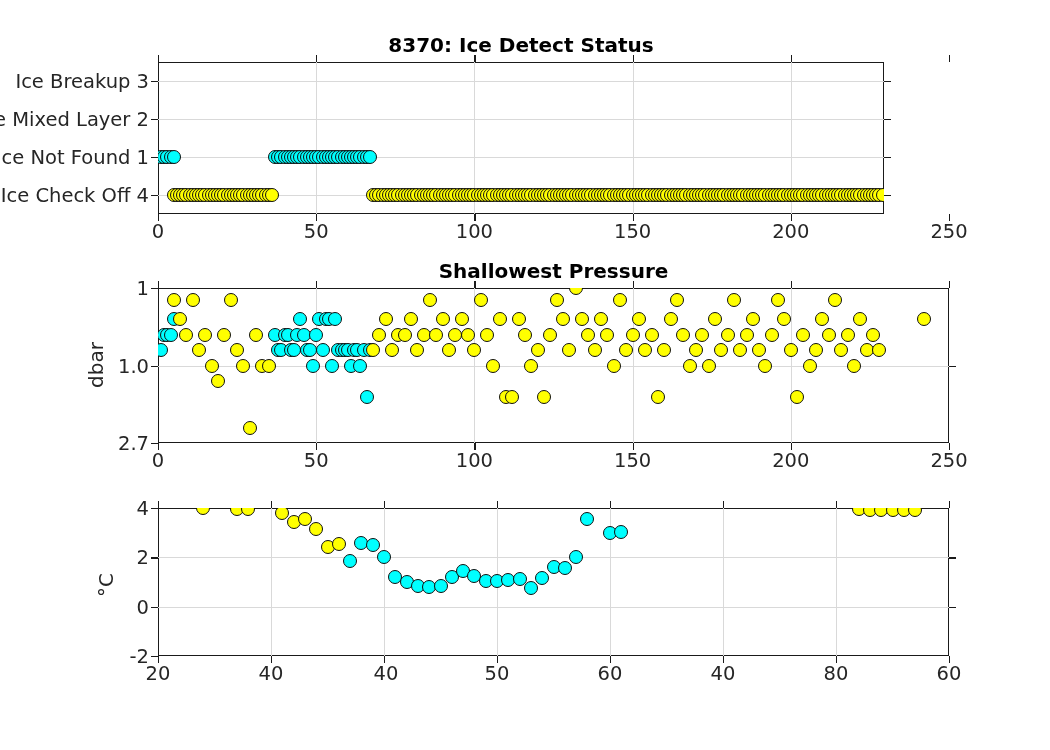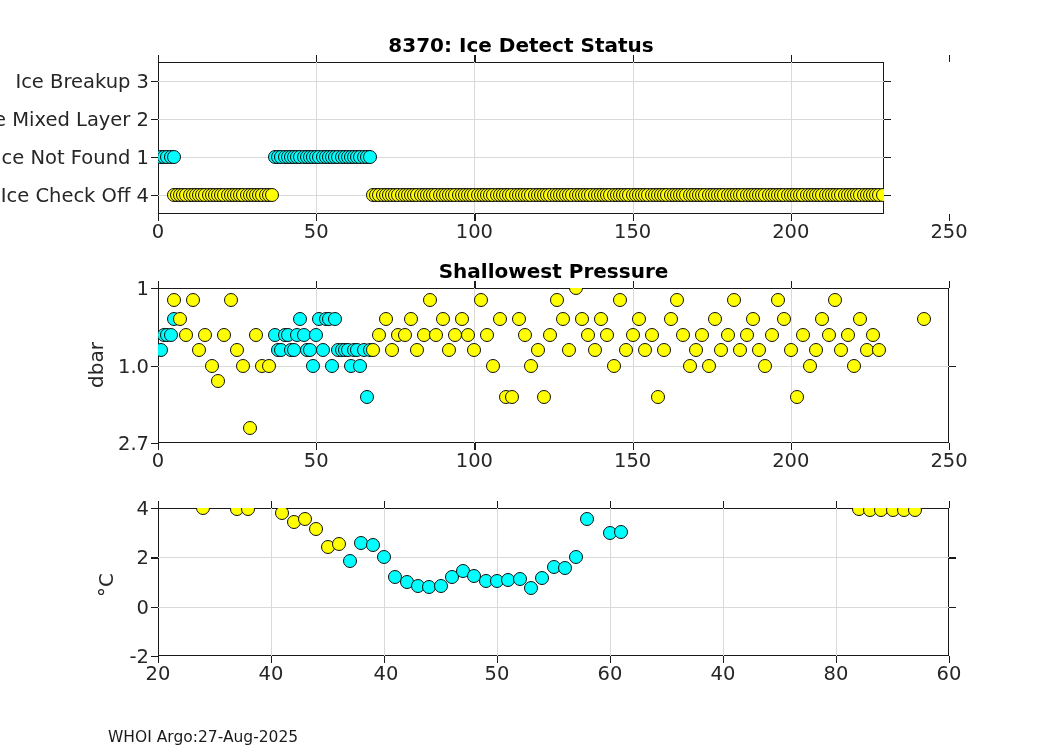--- a/index.html
+++ b/index.html
@@ -719,15 +719,14 @@
         <div class="marker m-cyan" style="left: 406.8px; top: 59.6933px;"></div>
         <div class="marker m-cyan" style="left: 418.1px; top: 49.3333px;"></div>
         <div class="marker m-cyan" style="left: 429.4px; top: 11.1px;"></div>
         <div class="marker m-cyan" style="left: 452px; top: 24.6667px;"></div>
         <div class="marker m-cyan" style="left: 463.3px; top: 24.1733px;"></div>
       </div>
   </div>
   <div class="axis-name-y" id="ylab3" style="left:106px; top:585px; transform:translate(-50%,-50%) rotate(-90deg);">°C</div>
 
 
-  <div class="footer-note" style="left:108px; top:728px;">WHOI Argo:27-Aug-2025</div>
 
 </div>
 
 </body></html>

